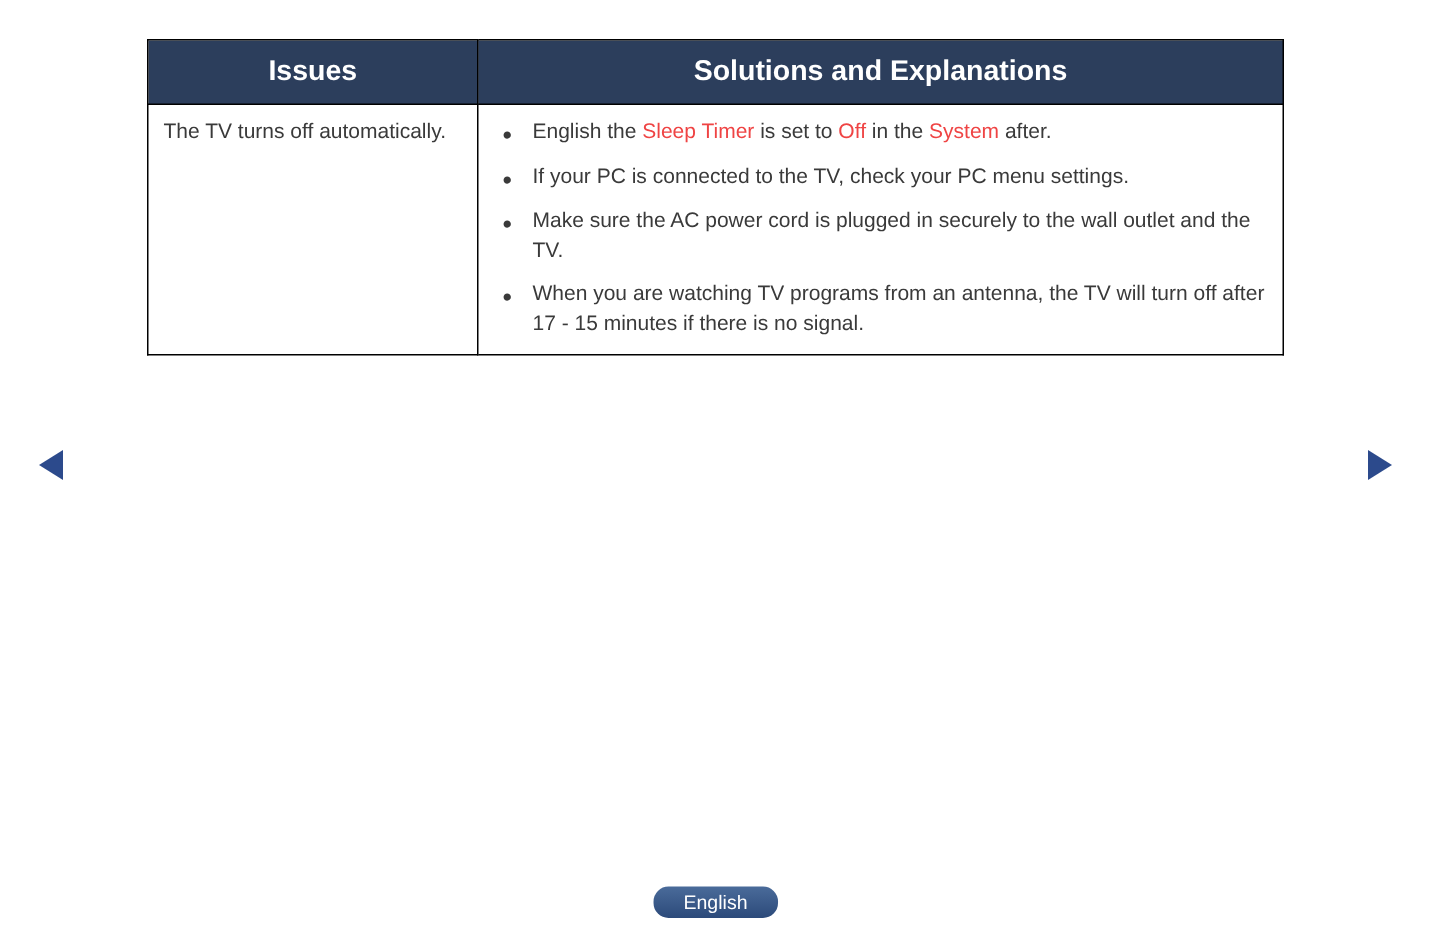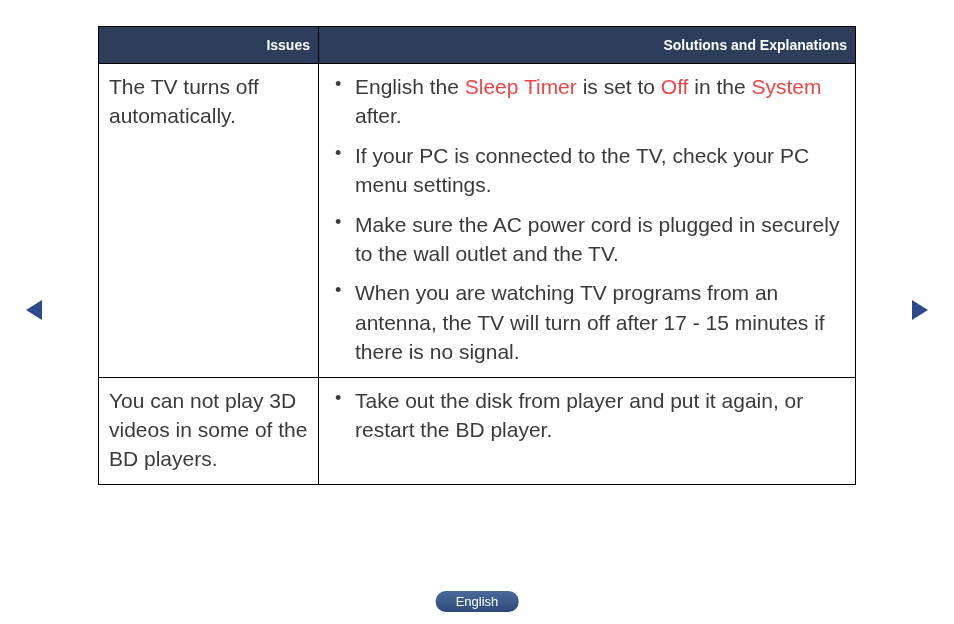--- a/index.html
+++ b/index.html
@@ -23,33 +23,33 @@
     }
     .troubleshoot-table {
       border-collapse: collapse;
       width: 100%;
       border: 1px solid #000;
     }
     .troubleshoot-table th {
       background-color: #2c3e5c;
       color: #ffffff;
       font-weight: bold;
-      font-size: 14px;
+      font-size: 19px;
       padding: 10px 8px;
       border: 1px solid #000;
-      text-align: right;
+      text-align: center;
     }
     .troubleshoot-table th.col-issues {
       width: 220px;
     }
     .troubleshoot-table td {
       border: 1px solid #000;
       padding: 8px 10px 10px 10px;
       vertical-align: top;
-      font-size: 21px;
+      font-size: 14px;
       color: #3a3a3a;
       line-height: 1.4;
     }
     .troubleshoot-table td.issue-cell {
       padding-right: 6px;
     }
     .solution-list {
       list-style: none;
       padding: 0;
       margin: 0;
@@ -120,28 +120,20 @@
           <ul class="solution-list">
             <li>
               <span>English the </span><span class="link-blue">Sleep Timer</span><span> is set to </span><span class="link-blue">Off</span><span> in the </span><span class="link-blue">System</span><span> after.</span>
             </li>
             <li>If your PC is connected to the TV, check your PC menu settings.</li>
             <li>Make sure the AC power cord is plugged in securely to the wall outlet and the TV.</li>
             <li>When you are watching TV programs from an antenna, the TV will turn off after 17 - 15 minutes if there is no signal.</li>
           </ul>
         </td>
       </tr>
-      <tr>
-        <td class="issue-cell">You can not play 3D videos in some of the BD players.</td>
-        <td>
-          <ul class="solution-list">
-            <li>Take out the disk from player and put it again, or restart the BD player.</li>
-          </ul>
-        </td>
-      </tr>
     </tbody>
   </table>
 
   <div class="nav-arrow left">
     <svg width="20" height="24" viewBox="0 0 20 24">
       <polygon points="18,2 18,22 2,12" fill="#2c4a8c"></polygon>
     </svg>
   </div>
 
   <div class="nav-arrow right">

